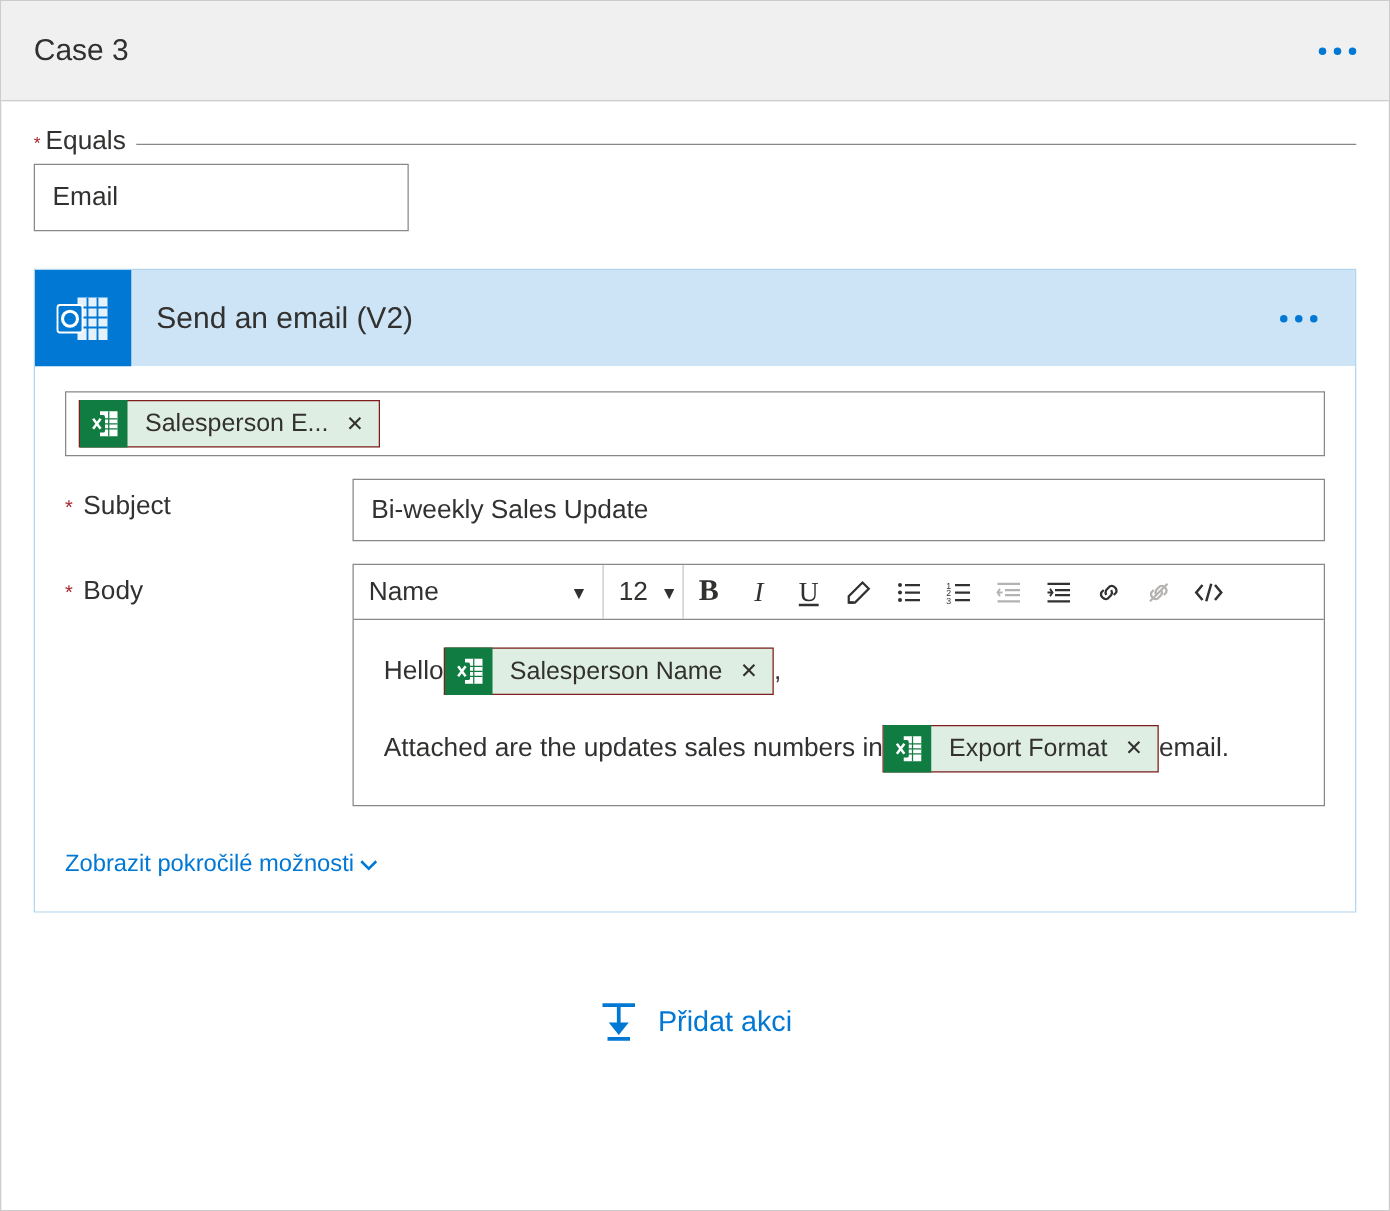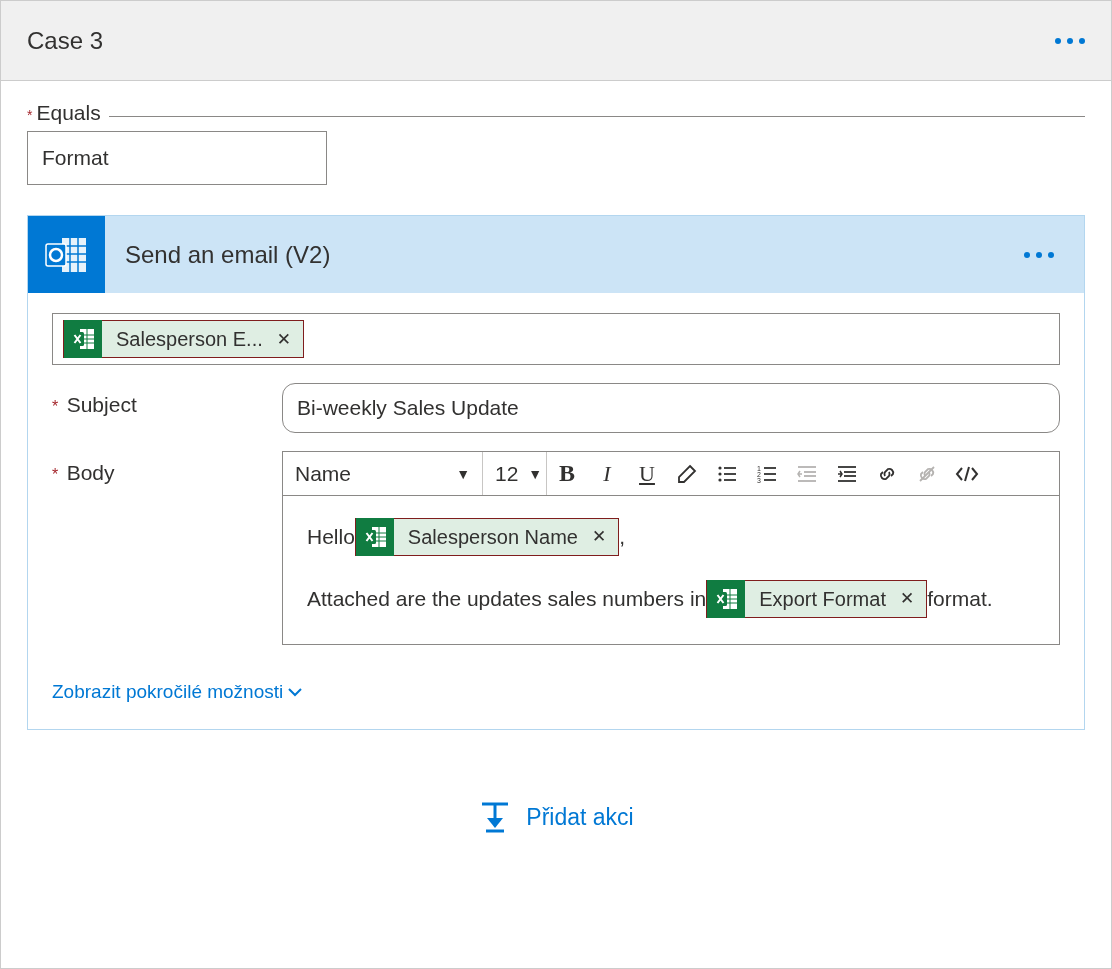--- a/index.html
+++ b/index.html
@@ -45,21 +45,21 @@
   .form-row { display: flex; align-items: flex-start; margin-bottom: 18px; }
   .form-label-cell { width: 230px; padding-top: 10px; }
   .form-label-cell .req-star { font-size: 16px; margin-right: 4px; }
   .form-label-cell .lbl { font-size: 21px; color: #323130; }
   .form-input-cell { flex: 1; }
   .input-box {
     border: 1px solid #8a8886; min-height: 50px; padding: 6px 10px;
     display: flex; flex-wrap: wrap; align-items: center; gap: 8px;
     font-size: 21px; color: #323130;
   }
-  .input-box.subject { padding: 0 14px; border-radius: 13px; }
+  .input-box.subject { padding: 0 14px; }
   .input-box.subject span { line-height: 48px; }
 
   .token {
     display: inline-flex; align-items: center; background: #dfeee3;
     border: 1px solid #7f1d1d; height: 38px;
   }
   .token-icon {
     width: 38px; height: 38px; background: #107c41; display: flex; align-items: center; justify-content: center;
   }
   .token-label { font-size: 20px; color: #323130; padding: 0 14px 0 14px; }
@@ -122,21 +122,21 @@
 
   <div class="case-body">
 
     <div class="field-group">
       <div class="field-label-row">
         <span class="req-star">*</span>
         <span class="inline-title">Equals</span>
         <span class="equals-underline"></span>
       </div>
       <div class="equals-input">
-        <span>Format</span>
+        <span>Email</span>
       </div>
     </div>
 
     <div class="action-card">
       <div class="action-header">
         <div class="action-icon-box">
           <svg width="46" height="46" viewBox="0 0 46 46" fill="none">
             <rect x="18" y="6" width="24" height="34" fill="#fff" fill-opacity="0.9"></rect>
             <line x1="18" y1="14" x2="42" y2="14" stroke="#0078d4" stroke-width="1.5"></line>
             <line x1="18" y1="22" x2="42" y2="22" stroke="#0078d4" stroke-width="1.5"></line>
@@ -311,21 +311,21 @@
                         <line x1="9" y1="11" x2="23" y2="11" stroke="#107c41"></line>
                         <line x1="9" y1="15" x2="23" y2="15" stroke="#107c41"></line>
                         <line x1="16" y1="1" x2="16" y2="21" stroke="#107c41"></line>
                         <rect x="0" y="4" width="13" height="14" rx="1.5" fill="#107c41"></rect>
                         <path d="M3.5 7 L9.5 15 M9.5 7 L3.5 15" stroke="#fff" stroke-width="2"></path>
                       </svg>
                     </span>
                     <span class="token-label">Export Format</span>
                     <span class="token-x">✕</span>
                   </span>
-                  <span>format.</span>
+                  <span>email.</span>
                 </div>
               </div>
             </div>
           </div>
         </div>
 
         <div class="adv-link">
           <span>Zobrazit pokročilé možnosti</span>
           <svg width="16" height="16" viewBox="0 0 16 16">
               <path d="M2 5 L8 11 L14 5" stroke="#0078d4" stroke-width="2" fill="none"></path>

